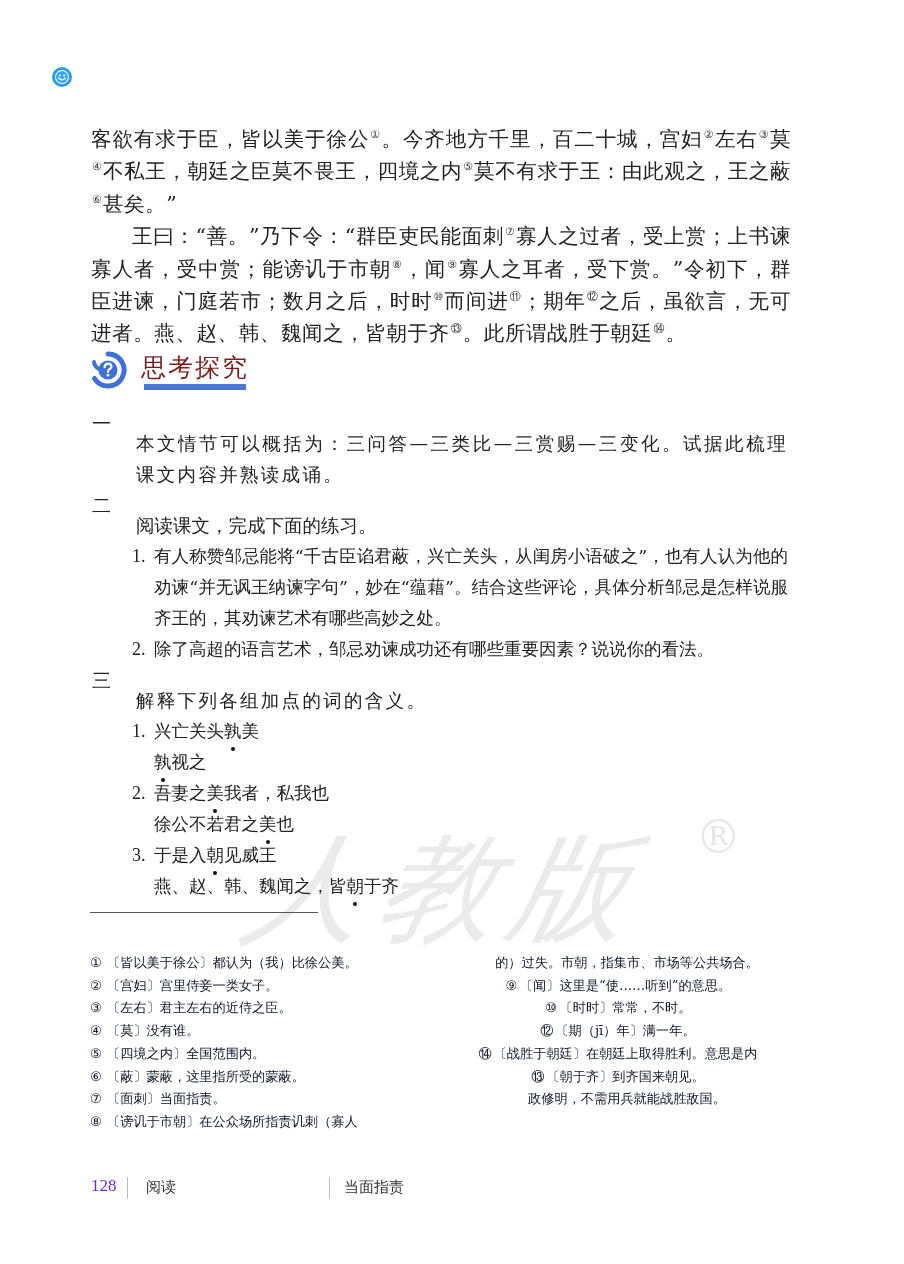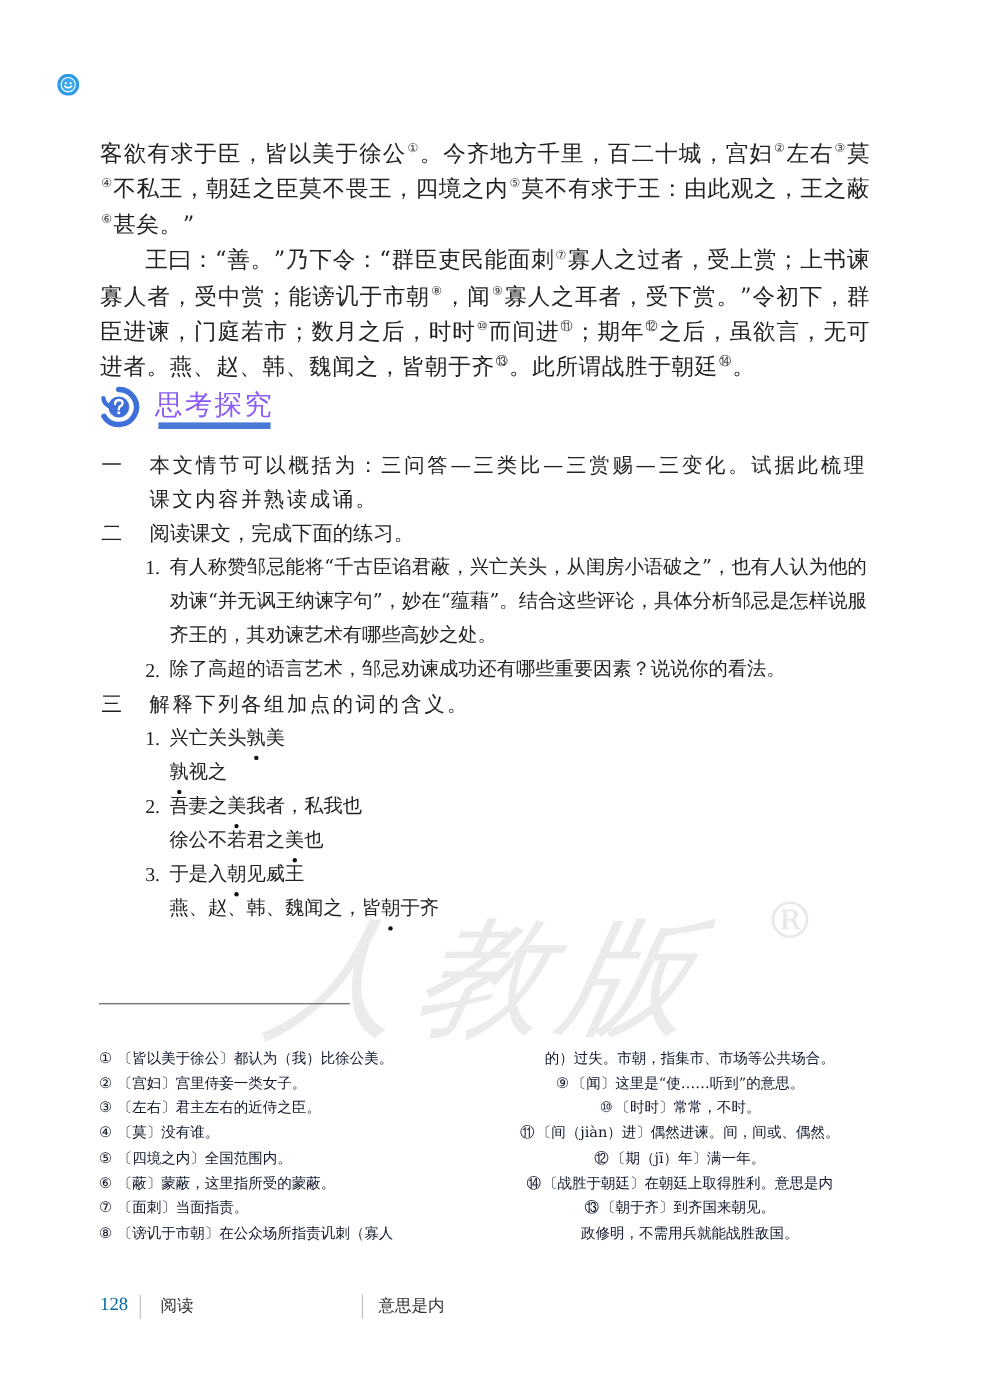--- a/index.html
+++ b/index.html
@@ -90,21 +90,21 @@
     position: absolute;
     left: 0; top: 2px;
     width: 40px; height: 40px;
   }
   .section-header .title {
     position: absolute;
     left: 53px;
     top: 3px;
     font-size: 25px;
     letter-spacing: 2px;
-    color: #8b5cf6;
+    color: #7f1d1d;
     font-family: "DejaVu Serif", serif;
   }
   .section-header .underline {
     position: absolute;
     left: 56px;
     top: 36px;
     width: 102px;
     height: 6px;
     background: #4b78d6;
   }
@@ -122,20 +122,21 @@
   }
   .q-num {
     width: 44px;
     flex: 0 0 44px;
     padding-left: 4px;
     font-size: 19px;
   }
   .q-text {
     flex: 1;
     text-align: justify;
+    margin-top: 20px;
   }
   .q-text.wide { letter-spacing: 2.3px; }
   .sub-list {
     padding-left: 44px;
   }
   .sub-row {
     display: flex;
   }
   .sub-num {
     flex: 0 0 22px;
@@ -193,21 +194,21 @@
     height: 30px;
     z-index: 2;
     font-size: 15px;
     color: #333;
   }
   .footer .page-num {
     position: absolute;
     left: 0; top: 1px;
     font-family: "Liberation Serif", serif;
     font-size: 17px;
-    color: #0369a1;
+    color: #6d28d9;
   }
   .footer .sep1 {
     position: absolute;
     left: 36px; top: 2px;
     width: 1px; height: 22px;
     background: #bbb;
   }
   .footer .section-name {
     position: absolute;
     left: 55px; top: 3px;
@@ -318,28 +319,27 @@
       <div class="note"><span class="num">④</span><span>〔莫〕没有谁。</span></div>
       <div class="note"><span class="num">⑤</span><span>〔四境之内〕全国范围内。</span></div>
       <div class="note"><span class="num">⑥</span><span>〔蔽〕蒙蔽，这里指所受的蒙蔽。</span></div>
       <div class="note"><span class="num">⑦</span><span>〔面刺〕当面指责。</span></div>
       <div class="note"><span class="num">⑧</span><span>〔谤讥于市朝〕在公众场所指责讥刺（寡人</span></div>
     </div>
   <div class="notes right" id="notes-right">
       <div class="note"><span class="cont" style="display: inline-block;">的）过失。市朝，指集市、市场等公共场合。</span></div>
       <div class="note"><span class="num">⑨</span><span>〔闻〕这里是“使……听到”的意思。</span></div>
       <div class="note"><span class="num">⑩</span><span>〔时时〕常常，不时。</span></div>
-      <div class="note"><span class="num">⑪</span><span>〔间（jiàn）进〕偶然进谏。间，间或、偶然。</span></div>
       <div class="note"><span class="num">⑫</span><span>〔期（jī）年〕满一年。</span></div>
       <div class="note"><span class="num">⑭</span><span>〔战胜于朝廷〕在朝廷上取得胜利。意思是内</span></div>
       <div class="note"><span class="num">⑬</span><span>〔朝于齐〕到齐国来朝见。</span></div>
       <div class="note"><span class="cont" style="display: inline-block;">政修明，不需用兵就能战胜敌国。</span></div>
     </div>
 
   <div class="footer">
     <span class="page-num">128</span>
     <span class="sep1"></span>
     <span class="section-name">阅读</span>
     <span class="sep2"></span>
-    <span class="unit-name">意思是内</span>
+    <span class="unit-name">当面指责</span>
   </div>
 
 </div>
 
 </body></html>

